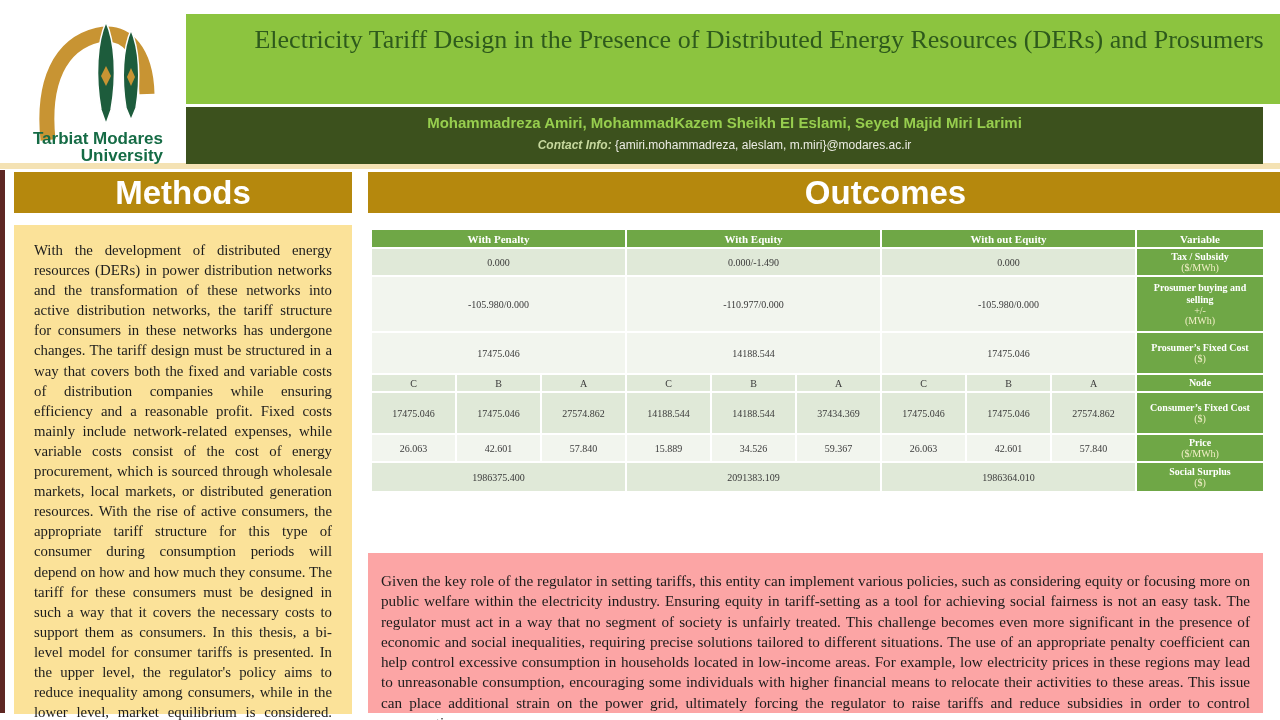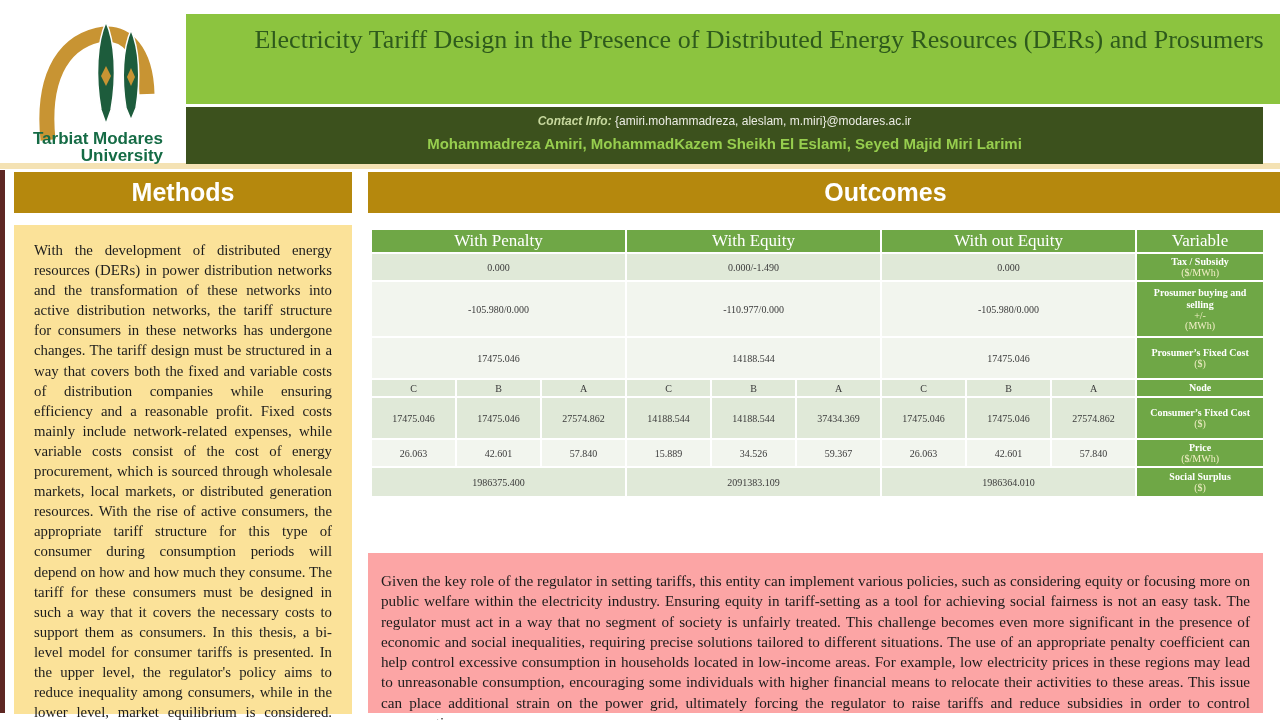--- a/index.html
+++ b/index.html
@@ -18,38 +18,38 @@
   #contact-line { margin-top:7px; font-size:12px; color:#ECECE4; }
   #contact-line .lbl { font-style:italic; font-weight:bold; color:#C7D89E; }
 
   
   #tan-divider { left:0; top:163px; width:1280px; height:6px; background:#F4E2B4; }
   #edge-strip  { left:0; top:170px; width:5px; height:543px; background:#5E2723; }
 
   
   .gold-h { background:#B5880D; color:#ffffff; text-align:center;
             font-family:"Liberation Sans", sans-serif; font-weight:bold;
-            font-size:25px; line-height:41px; height:41px; }
+            font-size:33px; line-height:41px; height:41px; }
   #methods-h  { left:14px;  top:172px; width:338px; }
   #outcomes-h { left:368px; top:172px; width:1035px; }
 
   
   #methods-body { left:14px; top:225px; width:338px; height:489px; background:#FBE299;
                   padding:15px 20px 10px 20px; }
   #methods-body p { font-size:14.8px; line-height:20.1px; text-align:justify; color:#1c1c1c; }
 
   
   #table-wrap { left:370px; top:228px; width:893px; }
   table { width:100%; border-collapse:collapse; table-layout:fixed;
           font-family:"Liberation Serif", serif; }
   col.dcol { width:85px; } col.vcol { width:128px; }
   th, td { border:2px solid #ffffff; text-align:center; vertical-align:middle;
            overflow:hidden; padding:1px 2px; }
-  th.group-h, th.var-h { background:#6FA746; color:#ffffff; font-size:17px;
-                         font-weight:normal; height:19px; }
+  th.group-h, th.var-h { background:#6FA746; color:#ffffff; font-size:11px;
+                         font-weight:bold; height:19px; }
   tr.shade-a td { background:#E0E9D8; }
   tr.shade-b td { background:#F2F5EE; }
   td { font-size:10px; color:#3a3a3a; }
   td.var-cell { background:#6FA746 !important; color:#ffffff; }
   .var-name { font-size:10px; font-weight:bold; line-height:12px; }
   .var-unit { font-size:10px; line-height:10px; color:#F2EFC7; white-space:pre-line; }
 
   
   #outcomes-text { left:368px; top:553px; width:895px; height:160px; background:#fca5a5;
                    padding:18px 13px; }
@@ -76,25 +76,25 @@
   </g>
   <text x="145" y="130" text-anchor="end" font-family="Liberation Sans, sans-serif" font-size="17" font-weight="bold" fill="#156B45">Tarbiat Modares</text>
   <text x="145" y="147" text-anchor="end" font-family="Liberation Sans, sans-serif" font-size="17" font-weight="bold" fill="#156B45">University</text>
 </svg>
 
 <div class="abs" id="title-box">
   <div class="t">Electricity Tariff Design in the Presence of Distributed Energy Resources (DERs) and Prosumers</div>
 </div>
 
 <div class="abs" id="authors-bar">
+  <div id="authors-line">Mohammadreza Amiri, MohammadKazem Sheikh El Eslami, Seyed Majid Miri Larimi</div>
   <div id="contact-line">
     <span class="lbl">Contact Info:</span>
     <span>{amiri.mohammadreza, aleslam, m.miri}@modares.ac.ir</span>
   </div>
-  <div id="authors-line">Mohammadreza Amiri, MohammadKazem Sheikh El Eslami, Seyed Majid Miri Larimi</div>
 </div>
 
 <div class="abs gold-h" id="methods-h">Methods</div>
 <div class="abs" id="methods-body">
   <p>With the development of distributed energy resources (DERs) in power distribution networks and the transformation of these networks into active distribution networks, the tariff structure for consumers in these networks has undergone changes. The tariff design must be structured in a way that covers both the fixed and variable costs of distribution companies while ensuring efficiency and a reasonable profit. Fixed costs mainly include network-related expenses, while variable costs consist of the cost of energy procurement, which is sourced through wholesale markets, local markets, or distributed generation resources. With the rise of active consumers, the appropriate tariff structure for this type of consumer during consumption periods will depend on how and how much they consume. The tariff for these consumers must be designed in such a way that it covers the necessary costs to support them as consumers. In this thesis, a bi-level model for consumer tariffs is presented. In the upper level, the regulator's policy aims to reduce inequality among consumers, while in the lower level, market equilibrium is considered. The participation of active players and upstream network producers is modeled.</p>
 </div>
 
 <div class="abs gold-h" id="outcomes-h">Outcomes</div>
 
 <div class="abs" id="table-wrap">

